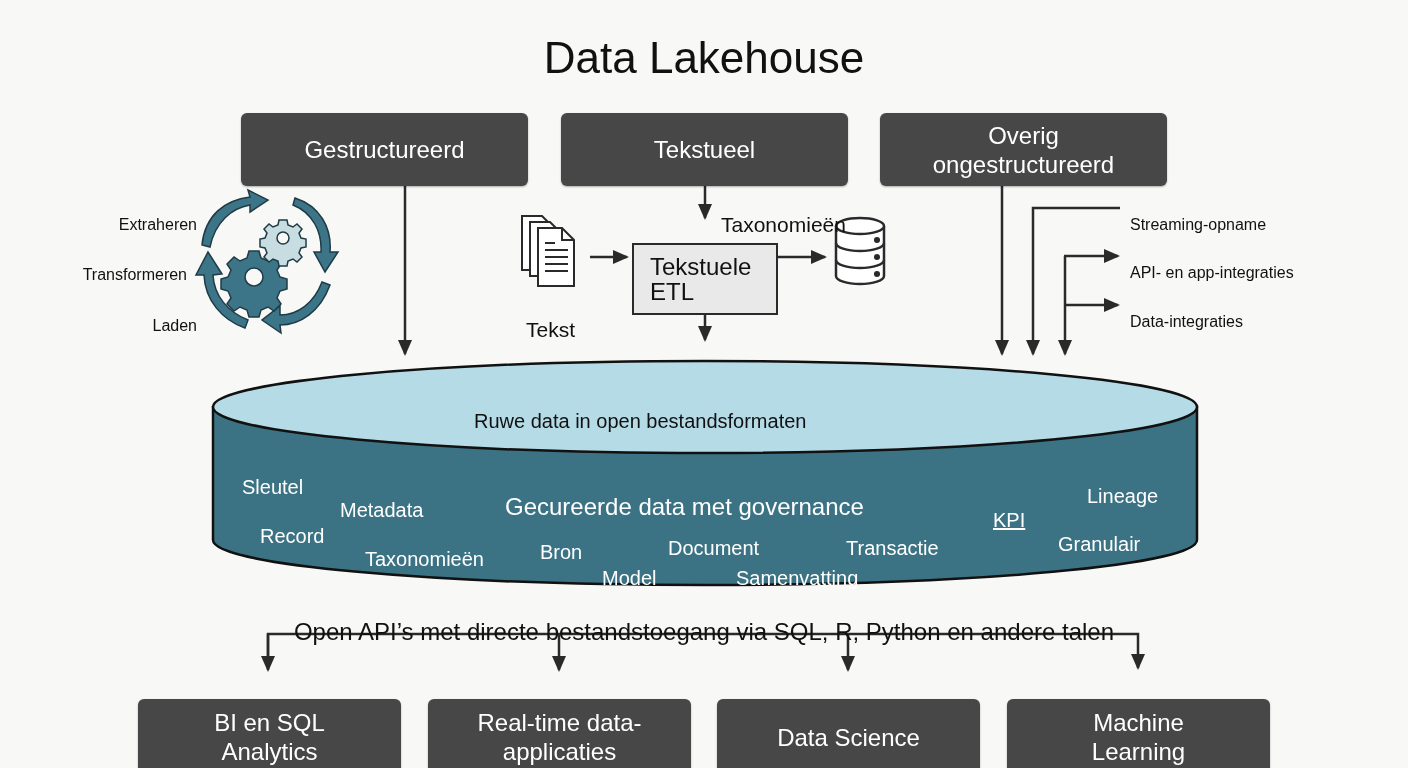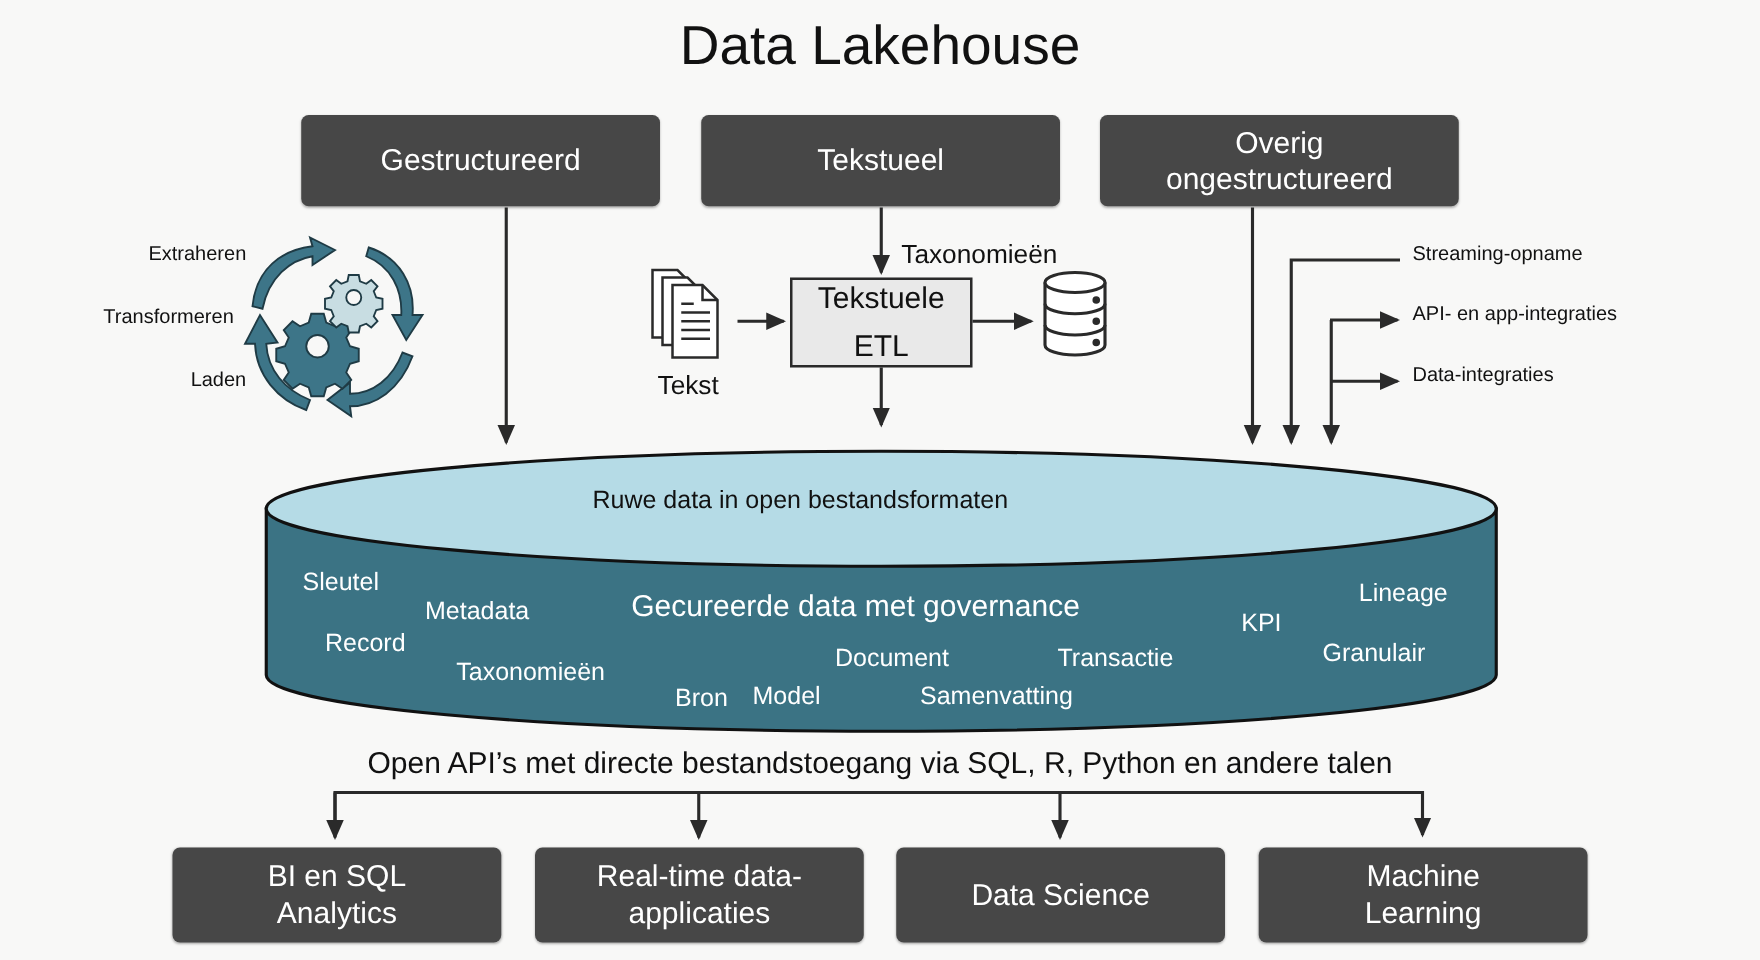--- a/index.html
+++ b/index.html
@@ -1,22 +1,22 @@
 <!DOCTYPE html>
 <html><head>
 <meta charset="utf-8">
 <style>
   html, body { margin:0; padding:0; }
   body { width:1408px; height:768px; background:#f8f8f7; position:relative; overflow:hidden; font-family:"Liberation Sans", sans-serif; color:#111; }
-  .abs { position:absolute; }
+  .abs { position:absolute;margin-top:21px; }
   .title { left:0; width:1408px; top:12px; text-align:center; font-size:44px; color:#111; }
   .dbox { background:#474747; color:#fff; border-radius:6px; display:flex; align-items:center; justify-content:center; text-align:center; font-size:24px; line-height:29px; box-shadow:0 1px 2px rgba(0,0,0,0.3); }
   .lbl { font-size:16px; color:#111; white-space:nowrap; }
   .lbl-sm { font-size:21px; color:#111; white-space:nowrap; }
-  .etl { background:#e9e9e9; border:2px solid #2a2a2a; display:flex; align-items:center; justify-content:center; text-align:center; font-size:24px; line-height:39px; color:#111; }
+  .etl { background:#e9e9e9; border:2px solid #2a2a2a; display:flex; align-items:center; justify-content:center; font-size:24px; line-height:25px; color:#111; }
   svg.overlay { position:absolute; left:0; top:0; }
   .cyl-text { color:#fff; font-size:20px; white-space:nowrap; }
   .cyl-main { color:#fff; font-size:24px; white-space:nowrap; }
   .raw { font-size:20px; color:#111; white-space:nowrap; }
   .api-line { font-size:24px; color:#111; white-space:nowrap; }
 </style>
 </head>
 <body>
 
 <svg class="overlay" width="1408" height="768">
@@ -127,26 +127,26 @@
 <div class="abs lbl" style="left:1130px;top:195px;">Streaming-opname</div>
 <div class="abs lbl" style="left:1130px;top:243px;">API- en app-integraties</div>
 <div class="abs lbl" style="left:1130px;top:292px;">Data-integraties</div>
 
 <div class="abs raw" style="left:474px;top:389px;">Ruwe data in open bestandsformaten</div>
 <div class="abs cyl-main" style="left:505px;top:472px;">Gecureerde data met governance</div>
 <div class="abs cyl-text" style="left:242px;top:455px;">Sleutel</div>
 <div class="abs cyl-text" style="left:340px;top:478px;">Metadata</div>
 <div class="abs cyl-text" style="left:260px;top:504px;">Record</div>
 <div class="abs cyl-text" style="left:365px;top:527px;">Taxonomieën</div>
-<div class="abs cyl-text" style="left:540px;top:548px;">Bron</div>
+<div class="abs cyl-text" style="left:540px;top:520px;">Bron</div>
 <div class="abs cyl-text" style="left:602px;top:546px;">Model</div>
 <div class="abs cyl-text" style="left:668px;top:516px;text-align:right;">Document</div>
 <div class="abs cyl-text" style="left:736px;top:546px;">Samenvatting</div>
 <div class="abs cyl-text" style="left:846px;top:516px;">Transactie</div>
-<div class="abs cyl-text" style="left:993px;top:488px;">KPI</div>
+<div class="abs cyl-text" style="left:993px;top:488px;text-decoration:underline;">KPI</div>
 <div class="abs cyl-text" style="left:1087px;top:464px;">Lineage</div>
 <div class="abs cyl-text" style="left:1058px;top:512px;">Granulair</div>
 
 <div class="abs api-line" style="left:0;width:1408px;text-align:center;top:597px;">Open API’s met directe bestandstoegang via SQL, R, Python en andere talen</div>
 
 <div class="abs dbox" style="left:138px;top:678px;width:263px;height:76px;">
     <span style="display:block;width:140px;">BI en SQL Analytics</span>
   </div>
 <div class="abs dbox" style="left:428px;top:678px;width:263px;height:76px;">
     <span style="display:block;width:200px;">Real-time data-applicaties</span>

